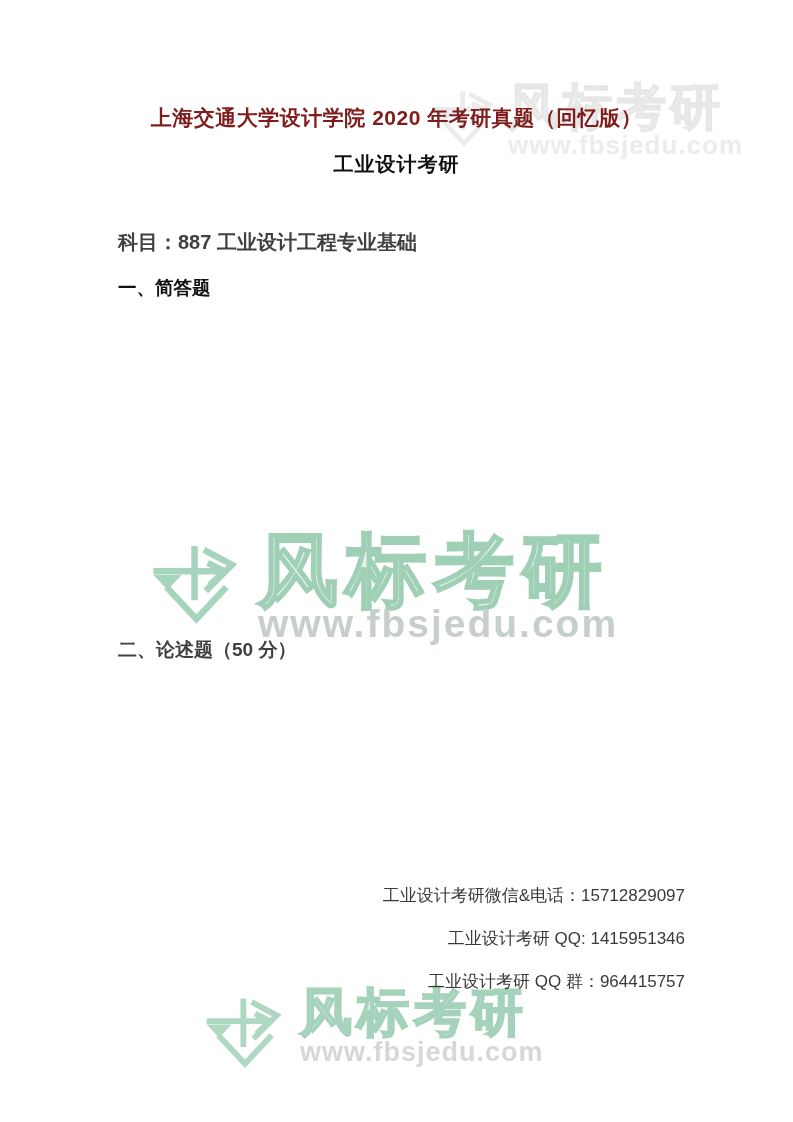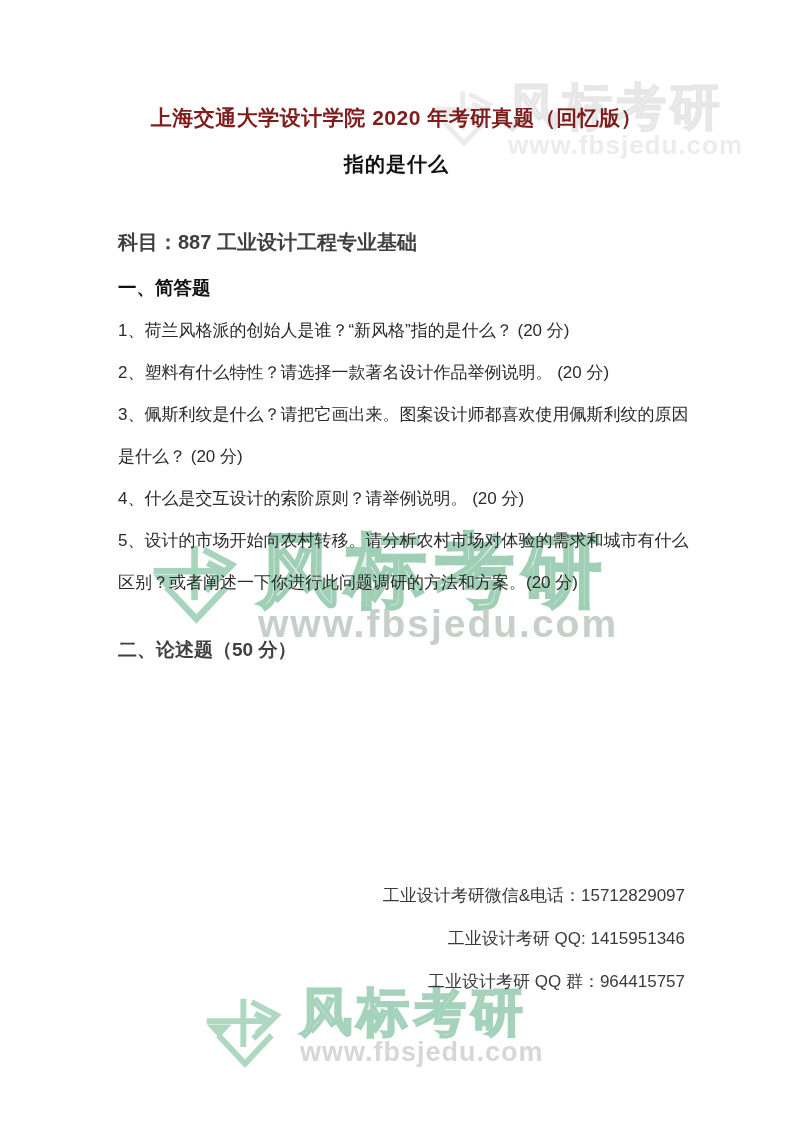--- a/index.html
+++ b/index.html
@@ -102,32 +102,25 @@
       <polygon points="8,37 38,37 23,53" fill="currentColor"></polygon>
     </svg>
     <div class="wm-col">
       <span class="wm-brand">风标考研</span>
       <span class="wm-url">www.fbsjedu.com</span>
     </div>
   </div>
 
   <div class="content">
     <div class="title1">上海交通大学设计学院 2020 年考研真题（回忆版）</div>
-    <div class="title2">指的是什么</div>
+    <div class="title2">工业设计考研</div>
 
     <div class="subject">科目：887 工业设计工程专业基础</div>
 
     <div class="sec1-head">一、简答题</div>
-    <div class="questions">
-      <p>1、荷兰风格派的创始人是谁？“新风格”指的是什么？ (20 分)</p>
-      <p>2、塑料有什么特性？请选择一款著名设计作品举例说明。 (20 分)</p>
-      <p>3、佩斯利纹是什么？请把它画出来。图案设计师都喜欢使用佩斯利纹的原因是什么？ (20 分)</p>
-      <p>4、什么是交互设计的索阶原则？请举例说明。 (20 分)</p>
-      <p>5、设计的市场开始向农村转移。请分析农村市场对体验的需求和城市有什么区别？或者阐述一下你进行此问题调研的方法和方案。(20 分)</p>
-    </div>
 
     <div class="sec2-head">二、论述题（50 分）</div>
 
     <div class="contact">
       <div>工业设计考研微信&amp;电话：15712829097</div>
       <div>工业设计考研 QQ: 1415951346</div>
       <div>工业设计考研 QQ 群：964415757</div>
     </div>
   </div>
 

